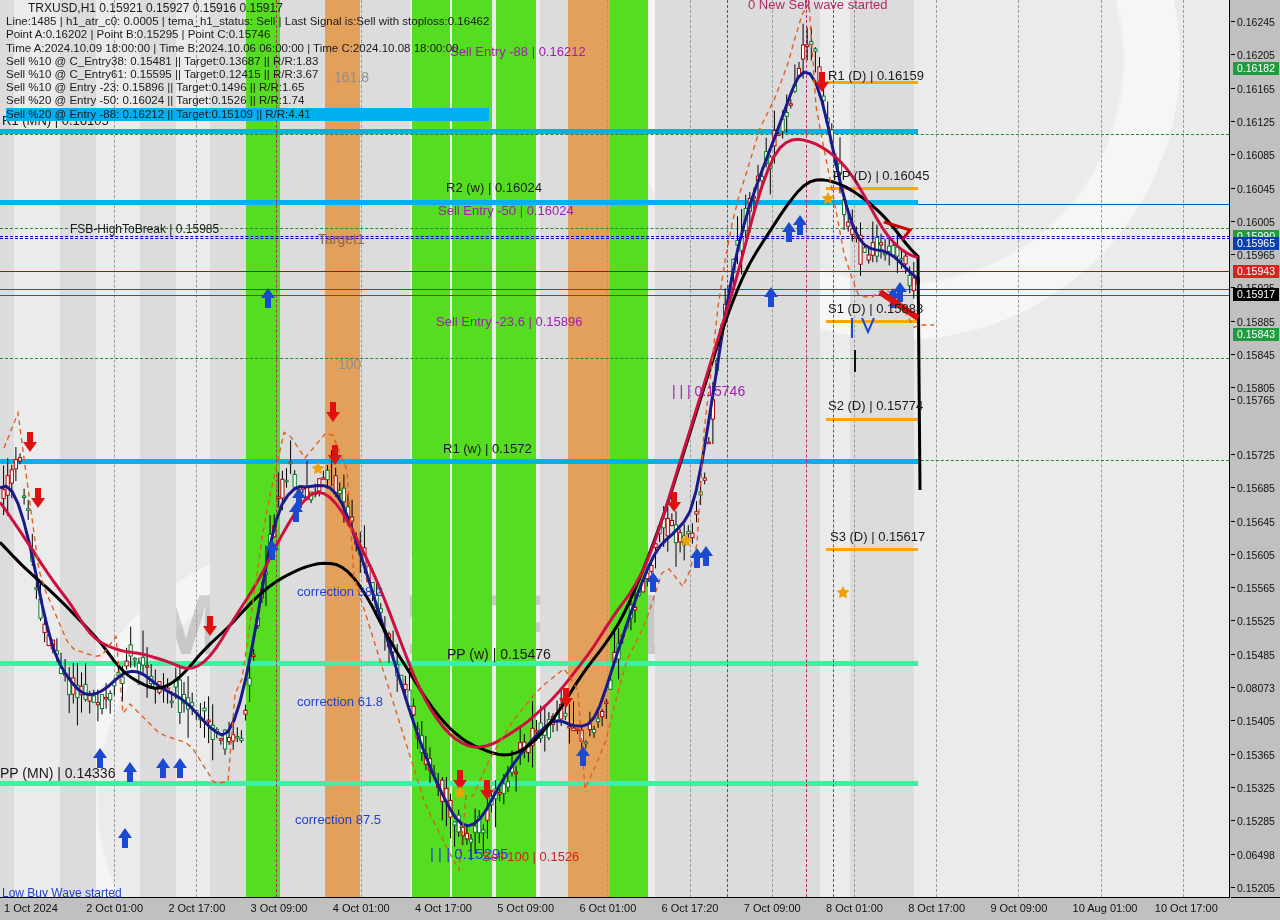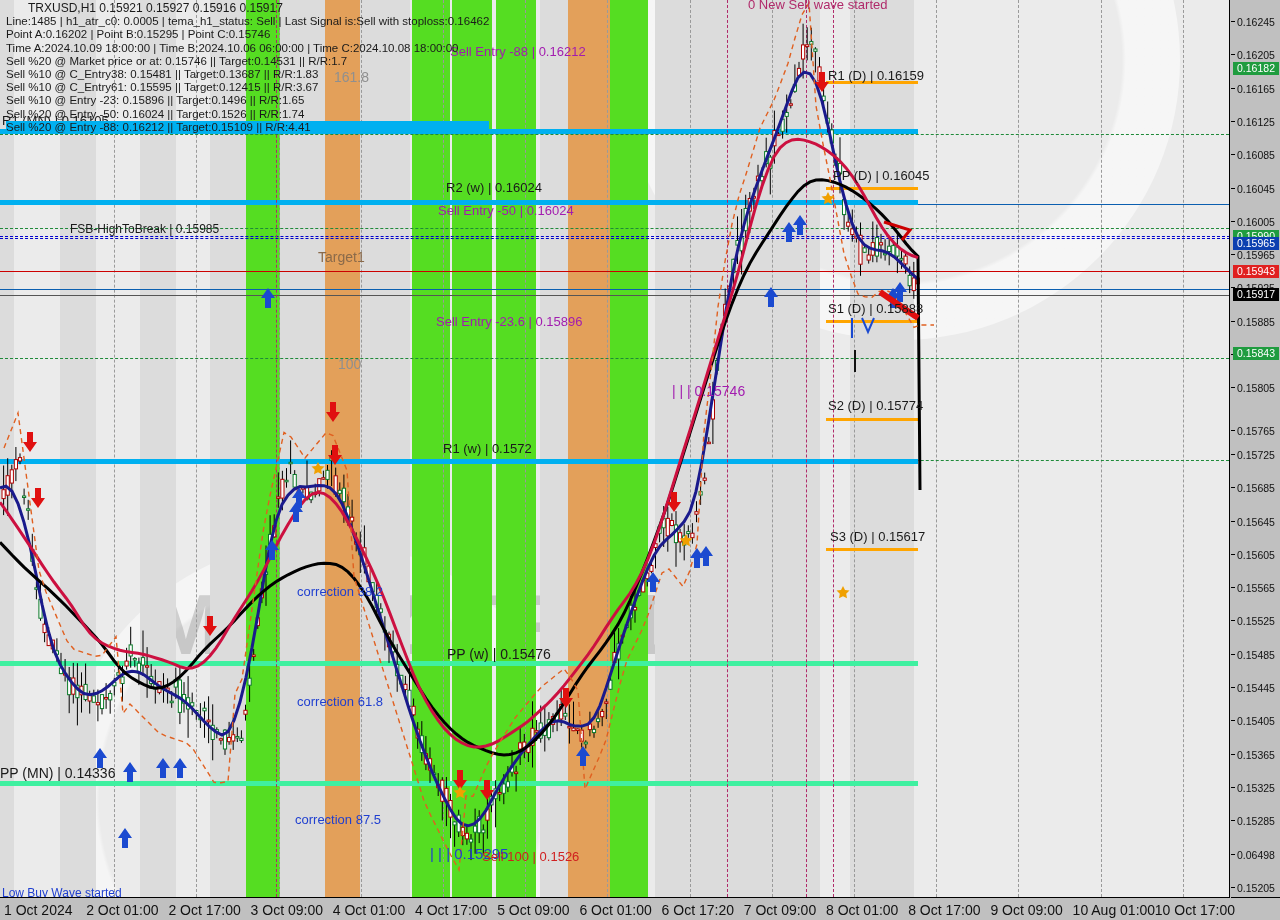--- a/index.html
+++ b/index.html
@@ -91,21 +91,21 @@
   .pbadge.green { background:#1f9c3f; }
   .pbadge.red   { background:#e02020; }
   .pbadge.black { background:#000; }
   .pbadge.blue  { background:#0b3fb0; }
 
   
   #timeaxis {
     position:absolute; left:0; top:899px; width:1280px; height:21px;
     background:#c0c0c0;
   }
-  #timeaxis .t { position:absolute; top:3px; font-size:14px; color:#111; white-space:nowrap; }
+  #timeaxis .t { position:absolute; top:3px; font-size:11px; color:#111; white-space:nowrap; }
 
   
   svg.ov { position:absolute; left:0; top:0; width:1230px; height:898px; overflow:visible; pointer-events:none; }
 
   .arrowUp { fill:#1b4ad0; }
   .arrowDn { fill:#e01010; }
   .star    { fill:#f0a000; }
 </style>
 </head>
 <body>
@@ -696,21 +696,21 @@
       <div class="lbl black" style="left:828px; top:301px;">S1 (D) | 0.15888</div>
       <div class="lbl black" style="left:828px; top:398px;">S2 (D) | 0.15774</div>
       <div class="lbl black" style="left:830px; top:529px;text-align:center;">S3 (D) | 0.15617</div>
 
       <div class="lbl black" style="left:446px; top:180px;">R2 (w) | 0.16024</div>
       <div class="lbl dark" style="left:438px; top:203px;">Sell Entry -50 | 0.16024</div>
 
       <div class="lbl black" style="left:2px; top:113px;">R1 (MN) | 0.16105</div>
 
       <div class="lbl black" style="left:70px; top:222px; font-size:12px;">FSB-HighToBreak | 0.15985</div>
-      <div class="lbl brown" style="left:318px; top:249px; font-size:14px;">Target1</div>
+      <div class="lbl brown" style="left:318px; top:231px; font-size:14px;">Target1</div>
 
       <div class="lbl dark" style="left:436px; top:314px;">Sell Entry -23.6 | 0.15896</div>
       <div class="lbl greytxt" style="left:338px; top:356px; font-size:14px;">100</div>
 
       <div class="lbl dark" style="left:672px; top:383px; font-size:14px;">| | | 0.15746</div>
 
       <div class="lbl black" style="left:443px; top:441px;">R1 (w) | 0.1572</div>
 
       <div class="lbl blue" style="left:297px; top:584px;">correction 38.2</div>
       <div class="lbl blue" style="left:297px; top:694px;">correction 61.8</div>
@@ -723,21 +723,20 @@
       <div class="lbl red" style="left:482px; top:849px; font-size:13px;">Sell 100 | 0.1526</div>
 
       <div class="lbl blue" style="left:2px; top:886px; font-size:12px;">Low Buy Wave started</div>
 
       <div id="info">
         <div class="row title">TRXUSD,H1  0.15921 0.15927 0.15916 0.15917</div>
         <div id="infoRows">
             <div class="row">Line:1485 |  h1_atr_c0: 0.0005 |  tema_h1_status: Sell |  Last Signal is:Sell with stoploss:0.16462</div>
             <div class="row">Point A:0.16202 |  Point B:0.15295 |  Point C:0.15746</div>
             <div class="row">Time A:2024.10.09 18:00:00 |  Time B:2024.10.06 06:00:00 |  Time C:2024.10.08 18:00:00</div>
-            <div class="row">Sell %20 @ Market price or at: 0.15746 ||  Target:0.14531 ||  R/R:1.7</div>
             <div class="row">Sell %10 @ C_Entry38: 0.15481 ||  Target:0.13687 ||  R/R:1.83</div>
             <div class="row">Sell %10 @ C_Entry61: 0.15595 ||  Target:0.12415 ||  R/R:3.67</div>
             <div class="row">Sell %10 @ Entry -23: 0.15896 ||  Target:0.1496 ||  R/R:1.65</div>
             <div class="row">Sell %20 @ Entry -50: 0.16024 ||  Target:0.1526 ||  R/R:1.74</div>
             <div class="row hl">Sell %20 @ Entry -88: 0.16212 ||  Target:0.15109 ||  R/R:4.41</div>
           </div>
       </div>
 
     </div>
   </div>
@@ -785,21 +784,21 @@
           <span>0.15885</span>
         </div>
         <div class="tick" style="top: 349px;">
           <i></i>
           <span>0.15845</span>
         </div>
         <div class="tick" style="top: 382.3px;">
           <i></i>
           <span>0.15805</span>
         </div>
-        <div class="tick" style="top: 425px;">
+        <div class="tick" style="top: 394px;">
           <i></i>
           <span>0.15765</span>
         </div>
         <div class="tick" style="top: 448.9px;">
           <i></i>
           <span>0.15725</span>
         </div>
         <div class="tick" style="top: 482.2px;">
           <i></i>
           <span>0.15685</span>
@@ -819,21 +818,21 @@
         <div class="tick" style="top: 615.4px;">
           <i></i>
           <span>0.15525</span>
         </div>
         <div class="tick" style="top: 648.7px;">
           <i></i>
           <span>0.15485</span>
         </div>
         <div class="tick" style="top: 682px;">
           <i></i>
-          <span>0.15445</span>
+          <span>0.08073</span>
         </div>
         <div class="tick" style="top: 715.3px;">
           <i></i>
           <span>0.15405</span>
         </div>
         <div class="tick" style="top: 748.6px;">
           <i></i>
           <span>0.15365</span>
         </div>
         <div class="tick" style="top: 781.9px;">
@@ -851,21 +850,21 @@
         <div class="tick" style="top: 881.8px;">
           <i></i>
           <span>0.15205</span>
         </div>
       </div>
     <div class="pbadge green" style="top:62px">0.16182</div>
     <div class="pbadge green" style="top:230px">0.15990</div>
     <div class="pbadge blue" style="top:237px">0.15965</div>
     <div class="pbadge red" style="top:265px">0.15943</div>
     <div class="pbadge black" style="top:288px">0.15917</div>
-    <div class="pbadge green" style="top:347px">0.15843</div>
+    <div class="pbadge green" style="top:328px">0.15843</div>
   </div>
 
   <div id="timeaxis">
       <div class="t" style="left: 4px;">1 Oct 2024</div>
       <div class="t" style="left: 86.2px;">2 Oct 01:00</div>
       <div class="t" style="left: 168.4px;">2 Oct 17:00</div>
       <div class="t" style="left: 250.6px;">3 Oct 09:00</div>
       <div class="t" style="left: 332.8px;">4 Oct 01:00</div>
       <div class="t" style="left: 415px;">4 Oct 17:00</div>
       <div class="t" style="left: 497.2px;">5 Oct 09:00</div>

